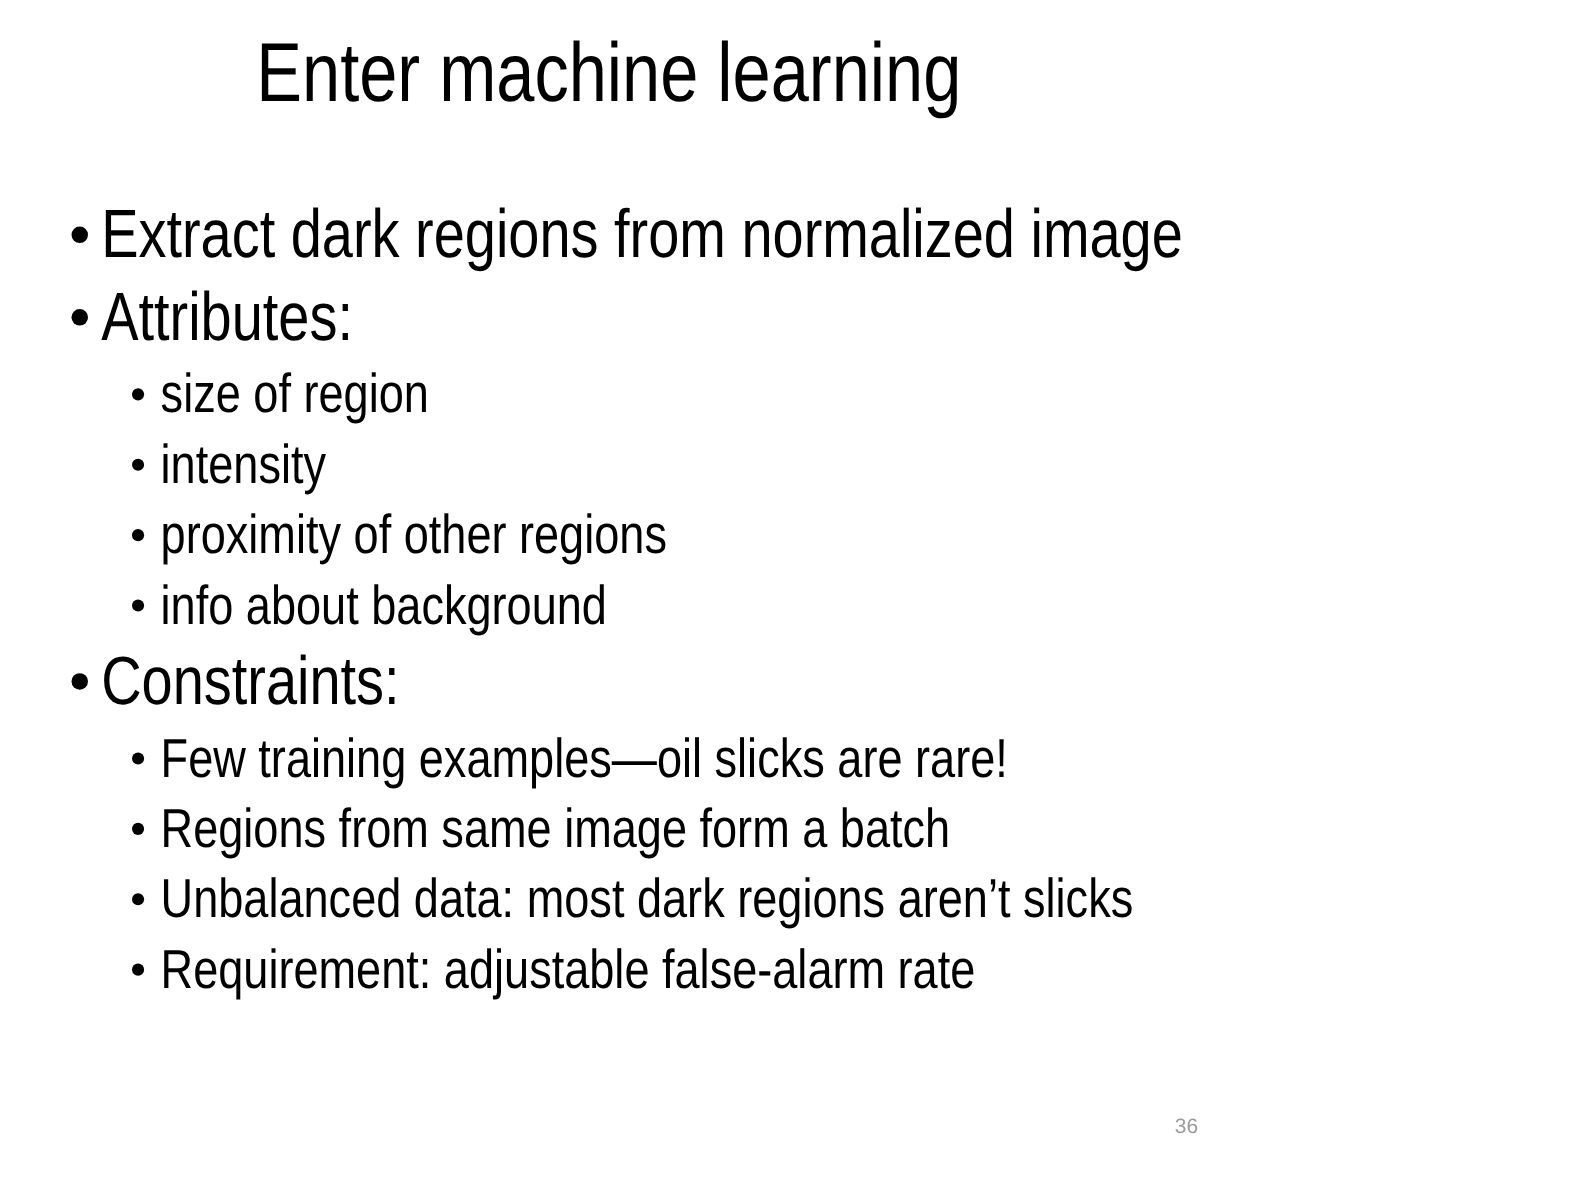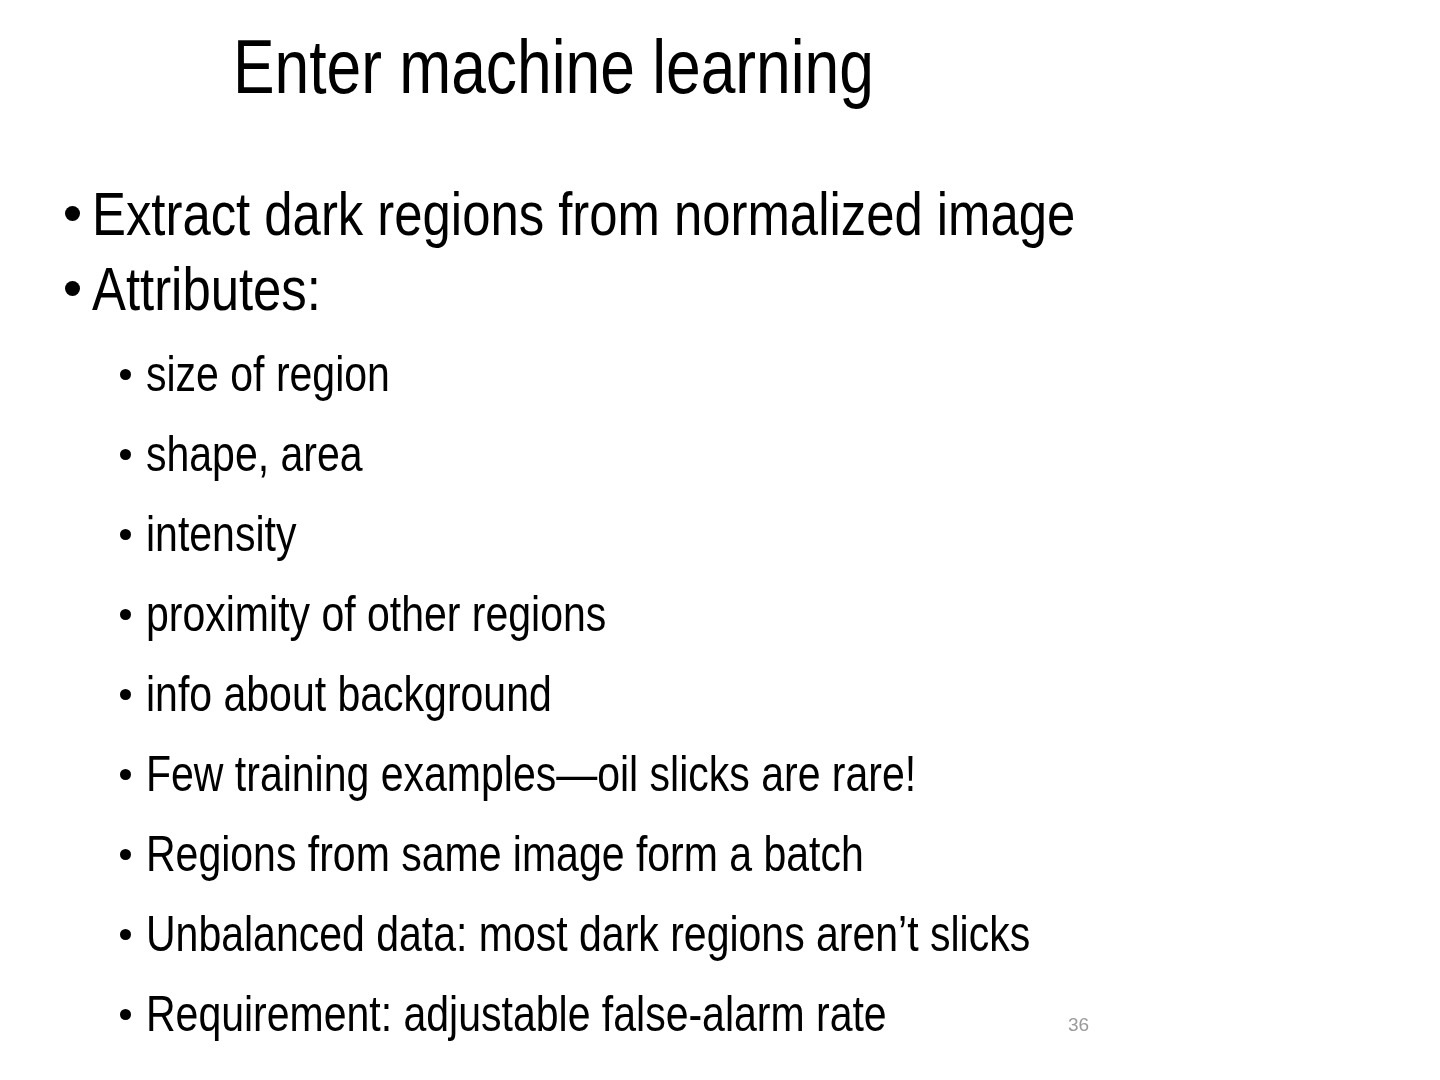--- a/index.html
+++ b/index.html
@@ -44,21 +44,20 @@
     white-space: nowrap;
   }
   .row.l1 {
     height: 75px;
     font-size: 62px;
   }
   .row.l2 {
     height: 64px;
     font-size: 50px;
     padding-left: 55px;
-    margin-top: 16px;
   }
   .dot {
     flex: none;
     border-radius: 50%;
     background: var(--text, #000000);
   }
   .row.l1 .dot {
     width: 15px;
     height: 15px;
     margin-right: 12px;
@@ -95,33 +94,33 @@
       <div class="row l1">
         <span class="dot"></span>
         <span class="txt">Attributes:</span>
       </div>
       <div class="row l2">
         <span class="dot"></span>
         <span class="txt">size of region</span>
       </div>
       <div class="row l2">
         <span class="dot"></span>
-        <span class="txt">shape, area</span>
-      </div>
-      <div class="row l2">
-        <span class="dot"></span>
         <span class="txt">intensity</span>
       </div>
       <div class="row l2">
         <span class="dot"></span>
         <span class="txt">proximity of other regions</span>
       </div>
       <div class="row l2">
         <span class="dot"></span>
         <span class="txt">info about background</span>
+      </div>
+      <div class="row l1">
+        <span class="dot"></span>
+        <span class="txt">Constraints:</span>
       </div>
       <div class="row l2">
         <span class="dot"></span>
         <span class="txt">Few training examples—oil slicks are rare!</span>
       </div>
       <div class="row l2">
         <span class="dot"></span>
         <span class="txt">Regions from same image form a batch</span>
       </div>
       <div class="row l2">

